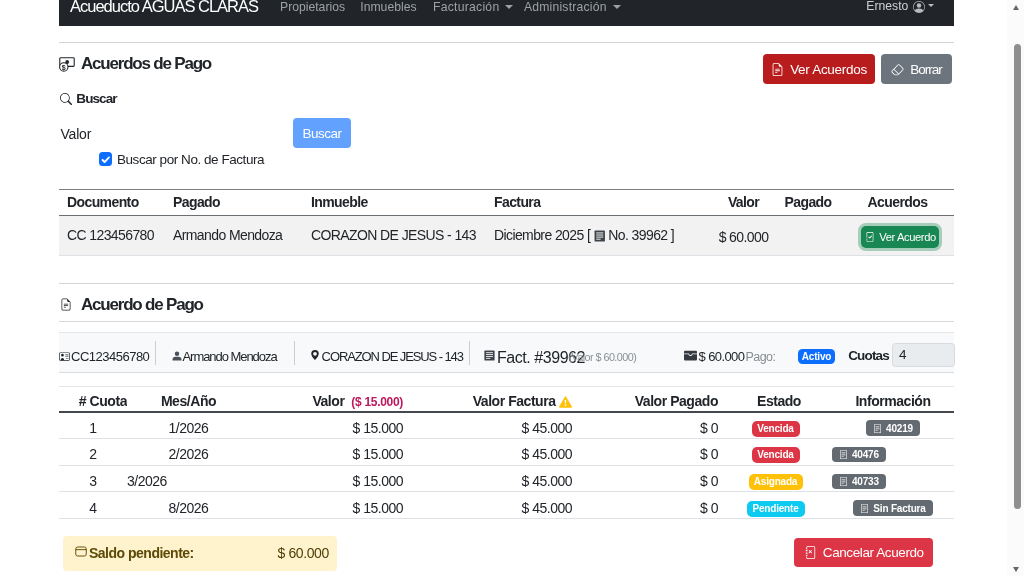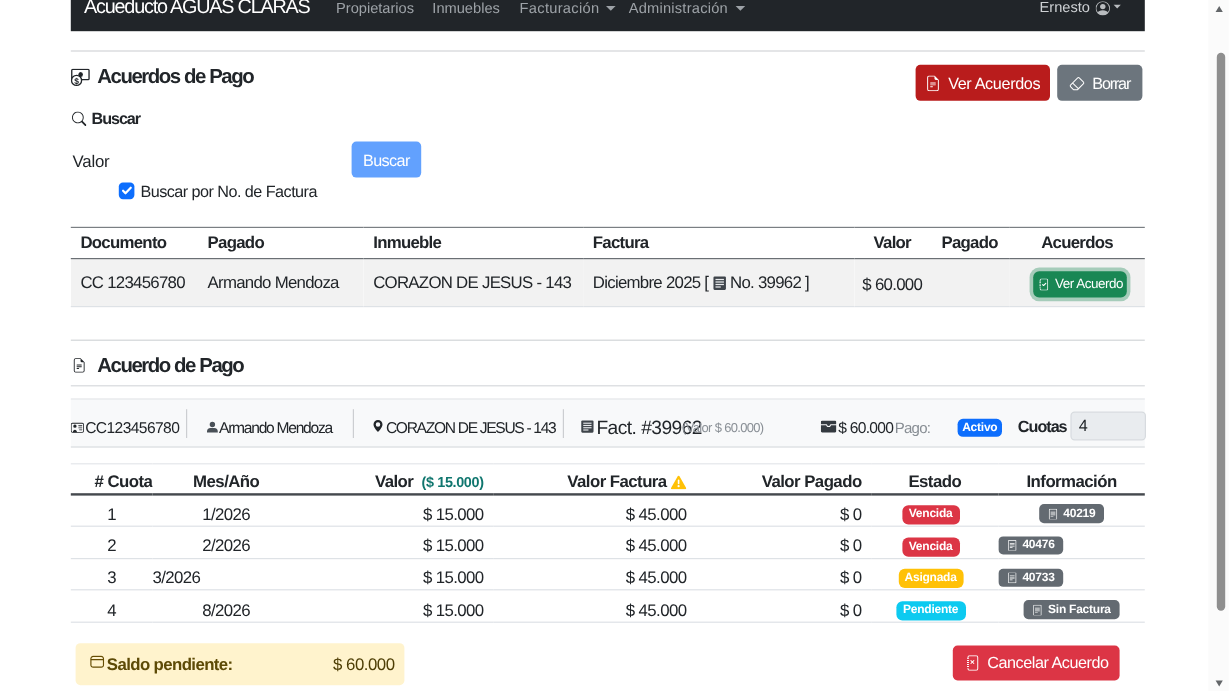--- a/index.html
+++ b/index.html
@@ -180,21 +180,21 @@
         <col style="width:161px">
         <col style="width:169px">
         <col style="width:146px">
         <col style="width:106px">
         <col style="width:122px">
       </colgroup>
 <thead>
 <tr style="border-top:1px solid #e4e7ea;border-bottom:2px solid #45494e;height:25px">
   <th style="text-align:right">#&nbsp;Cuota</th>
   <th style="text-align:center">Mes/Año</th>
-  <th style="text-align:right;padding-right:8px">Valor&nbsp;&nbsp;<span style="color:#0f766e;font-size:12px;letter-spacing:-0.3px">($ 15.000)</span></th>
+  <th style="text-align:right;padding-right:8px">Valor&nbsp;&nbsp;<span style="color:#be185d;font-size:12px;letter-spacing:-0.3px">($ 15.000)</span></th>
   <th style="text-align:right;padding-right:8px">Valor Factura <svg width="13" height="12" viewBox="0 0 16 15" style="vertical-align:-2px">
               <path d="M8 1.4 L15.1 13.7 H0.9 Z" fill="#ffc107" stroke="#ffc107" stroke-width="1.8" stroke-linejoin="round"></path>
               <rect x="7.15" y="4.6" width="1.7" height="4.8" rx="0.85" fill="#fff"></rect>
               <circle cx="8" cy="11.4" r="1.15" fill="#fff"></circle>
             </svg></th>
   <th style="text-align:right;padding-right:8px">Valor Pagado</th>
   <th style="text-align:center">Estado</th>
   <th style="text-align:center">Información</th>
 </tr>
 </thead>

